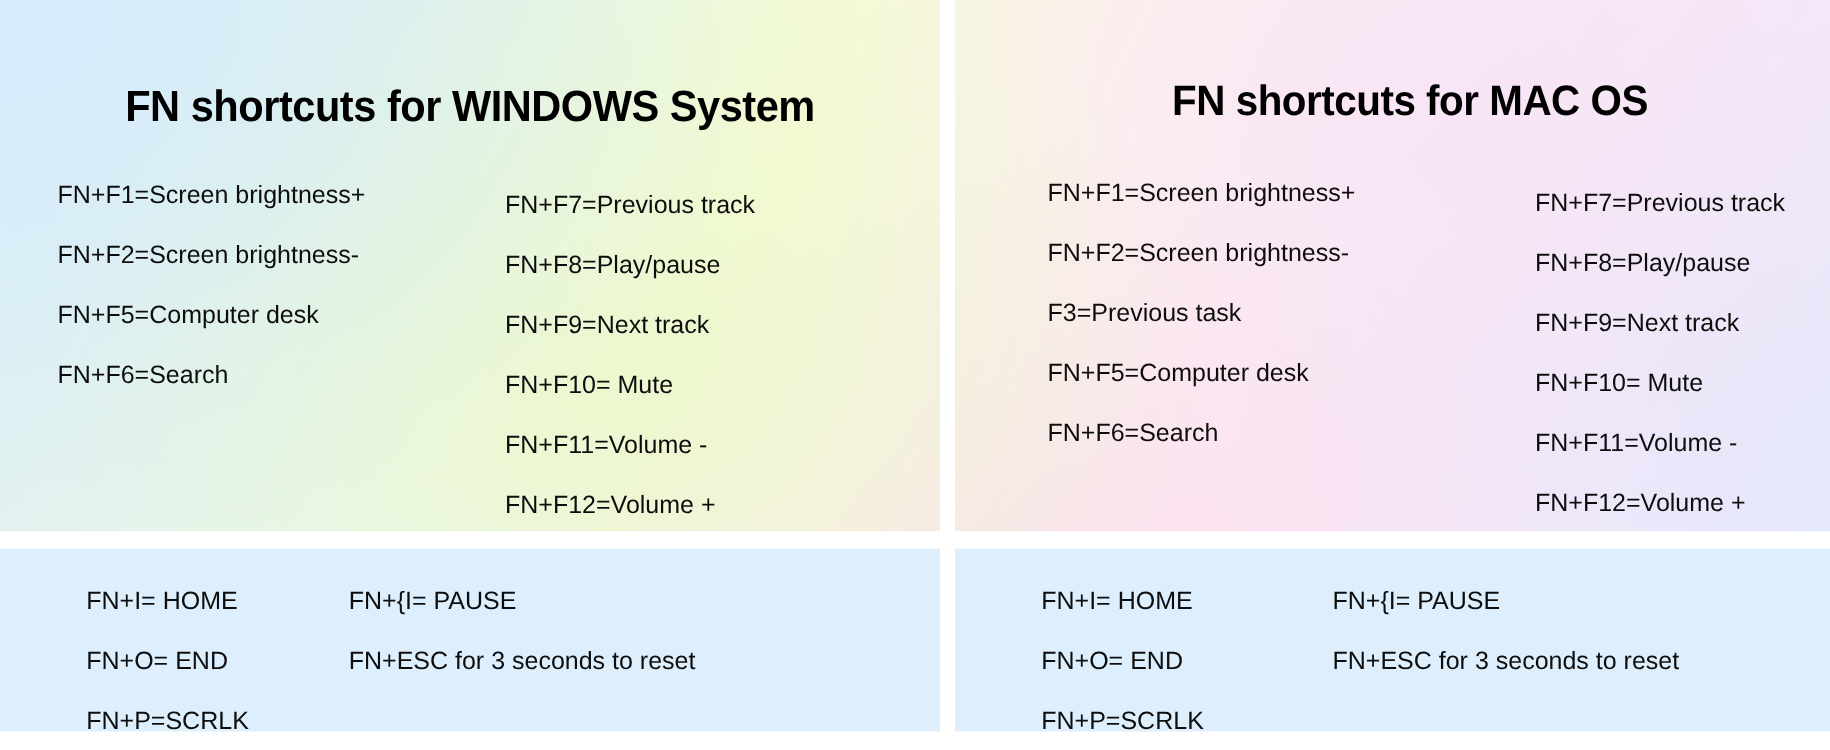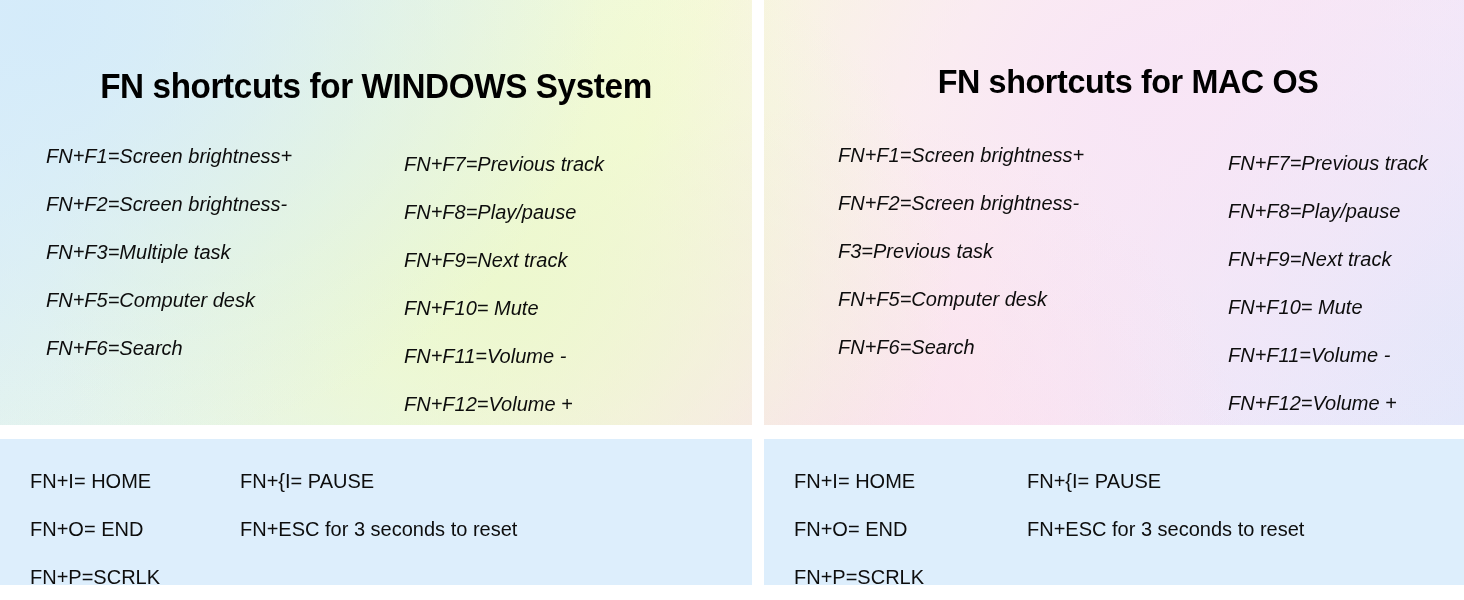--- a/index.html
+++ b/index.html
@@ -69,21 +69,20 @@
   }
   .panel-top-left  .panel-title { margin-top: 50px; }
   .panel-top-right .panel-title { margin-top: 46px; font-size: 34px; }
 
   
   .cols {
     display: grid;
     font-size: 20px;
     color: #111111;
     white-space: nowrap;
-    font-style: italic;
   }
 
   .panel-top-left .cols {
     grid-template-columns: 358px auto;
     padding-left: 46px;
     margin-top: 26px;
     row-gap: 0;
   }
   .panel-top-right .cols {
     grid-template-columns: 390px auto;
@@ -100,21 +99,21 @@
     color: #0d0d0d;
   }
   .panel-top-right .shortcut { line-height: 48px; height: 48px; }
 
   
   .col-right .shortcut { position: relative; top: 8px; }
 
   
   .bcols {
     display: grid;
-    padding-left: 30px;
+    padding-left: 69px;
     padding-top: 18px;
     white-space: nowrap;
   }
   .panel-bottom-left  .bcols { grid-template-columns: 210px auto; }
   .panel-bottom-right .bcols { grid-template-columns: 233px auto; }
 
   .bshortcut {
     line-height: 48px;
     height: 48px;
     font-size: 20px;
@@ -133,21 +132,20 @@
   <div class="gutter-h"></div>
   <div class="gutter-bot"></div>
 
   <section class="panel panel-top-left">
     <h1 class="panel-title">FN shortcuts for WINDOWS System</h1>
 
     <div class="cols">
       <div class="col col-left">
         <div class="shortcut">FN+F1=Screen brightness+</div>
         <div class="shortcut">FN+F2=Screen brightness-</div>
-        <div class="shortcut">FN+F3=Multiple task</div>
         <div class="shortcut">FN+F5=Computer desk</div>
         <div class="shortcut">FN+F6=Search</div>
       </div>
       <div class="col col-right">
         <div class="shortcut">FN+F7=Previous track</div>
         <div class="shortcut">FN+F8=Play/pause</div>
         <div class="shortcut">FN+F9=Next track</div>
         <div class="shortcut">FN+F10= Mute</div>
         <div class="shortcut">FN+F11=Volume -</div>
         <div class="shortcut">FN+F12=Volume +</div>

